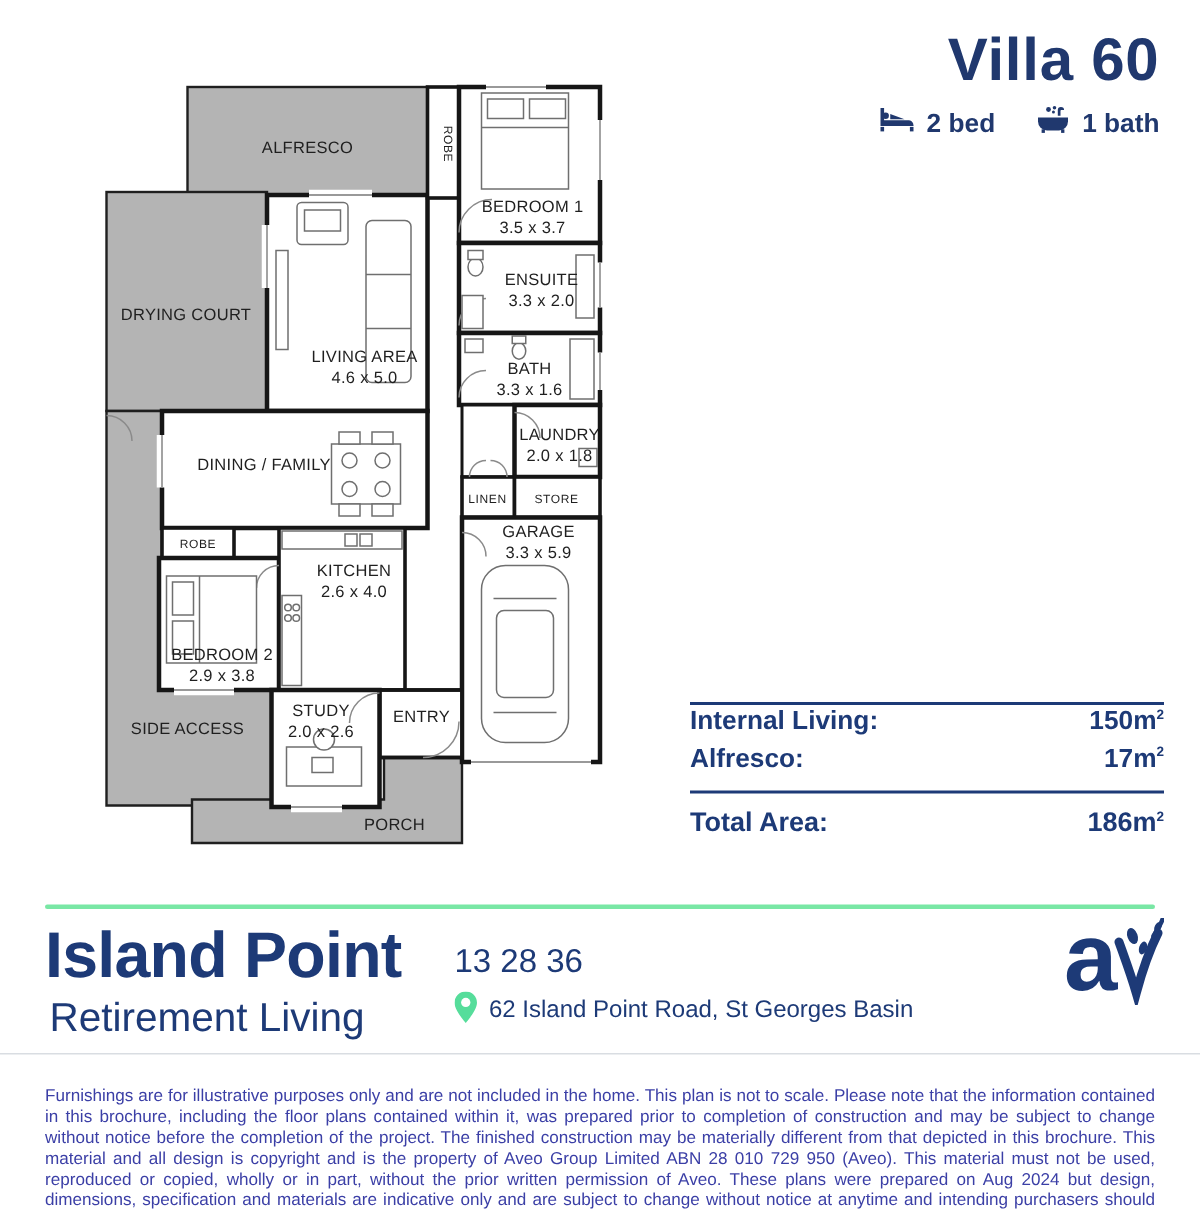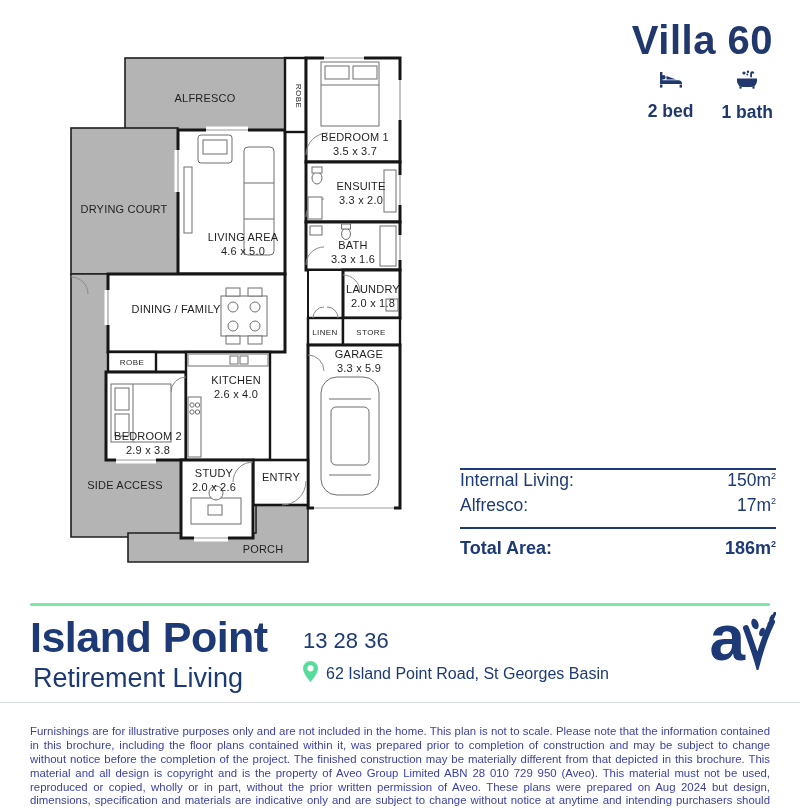--- a/index.html
+++ b/index.html
@@ -5,30 +5,30 @@
   html,body{margin:0;padding:0;}
   body{
     width:800px;height:808px;position:relative;background:#ffffff;
     font-family:"Liberation Sans",sans-serif;overflow:hidden;color:#1d3a77;
   }
   
   .villa-title{position:absolute;top:18px;right:27px;font-size:40px;font-weight:600;
     color:#20386e;letter-spacing:.5px;}
   .specs{position:absolute;top:70px;right:27px;display:flex;gap:28px;align-items:center;
     color:#20386e;font-size:17.5px;font-weight:600;}
-  .spec{display:flex;align-items:center;gap:8px;flex-direction:column;}
+  .spec{display:flex;align-items:center;gap:8px;}
   
   .plan{position:absolute;left:58px;top:55px;}
   .plan text{fill:#1f1f1f;font-family:"Liberation Sans",sans-serif;font-size:11px;letter-spacing:.2px;}
   .plan text.small{font-size:8px;letter-spacing:.4px;}
   
   .area-table{position:absolute;left:460px;top:468px;width:316px;color:#1d3a77;}
   .rule{border-top:2.5px solid #1d3a77;}
   .area-row{display:flex;justify-content:space-between;align-items:baseline;
-    font-size:17.5px;height:25px;font-weight:400;}
+    font-size:17.5px;height:25px;font-weight:700;}
   .area-row:first-of-type{margin-top:7px;}
   .area-total{display:flex;justify-content:space-between;align-items:baseline;
     font-size:18px;font-weight:700;margin-top:9px;}
   .area-table sup{font-size:9px;}
   .rule2{margin-top:7px;}
   
   .green-line{position:absolute;left:30px;top:603px;width:740px;height:3px;
     background:#79e7a5;border-radius:2px;}
   .community{position:absolute;left:30px;top:613px;font-size:43px;font-weight:600;
     color:#1d3a77;letter-spacing:-.5px;}

